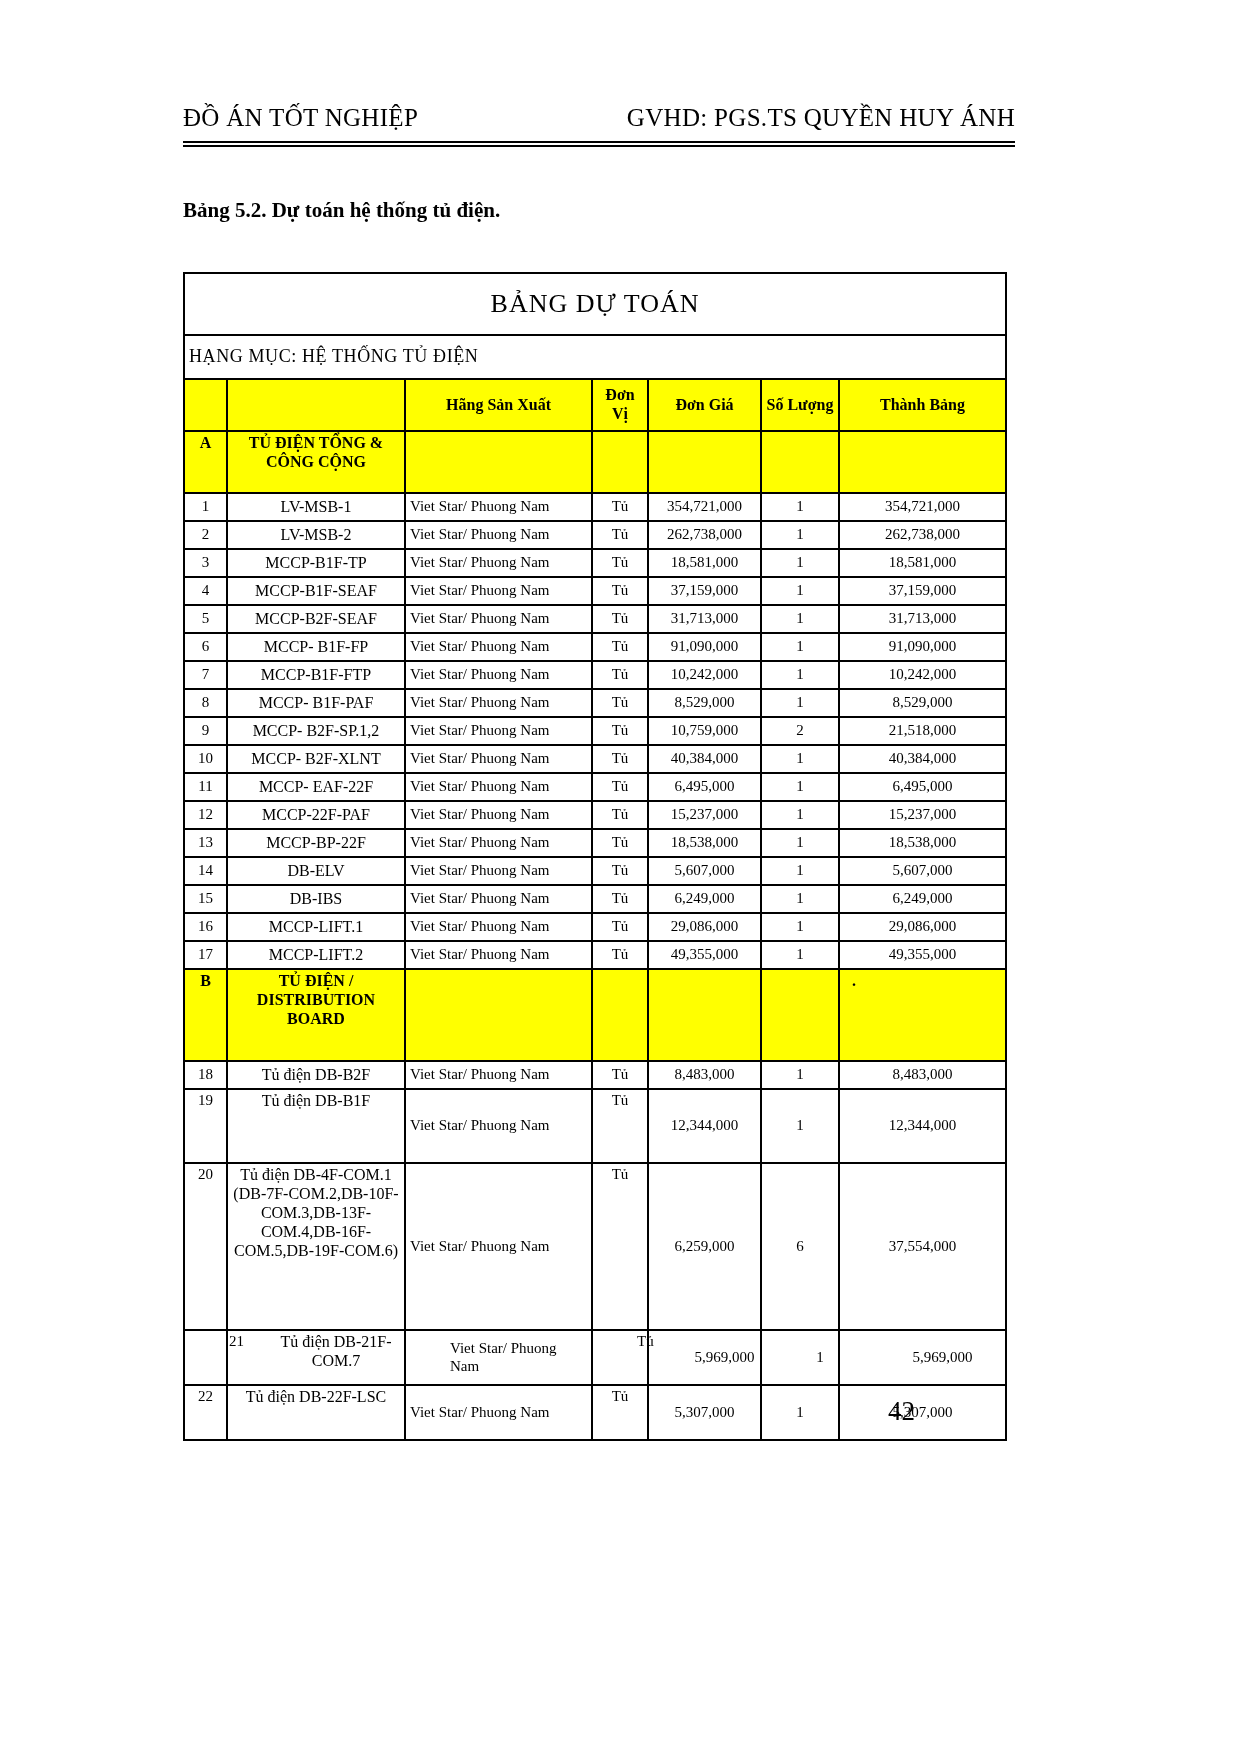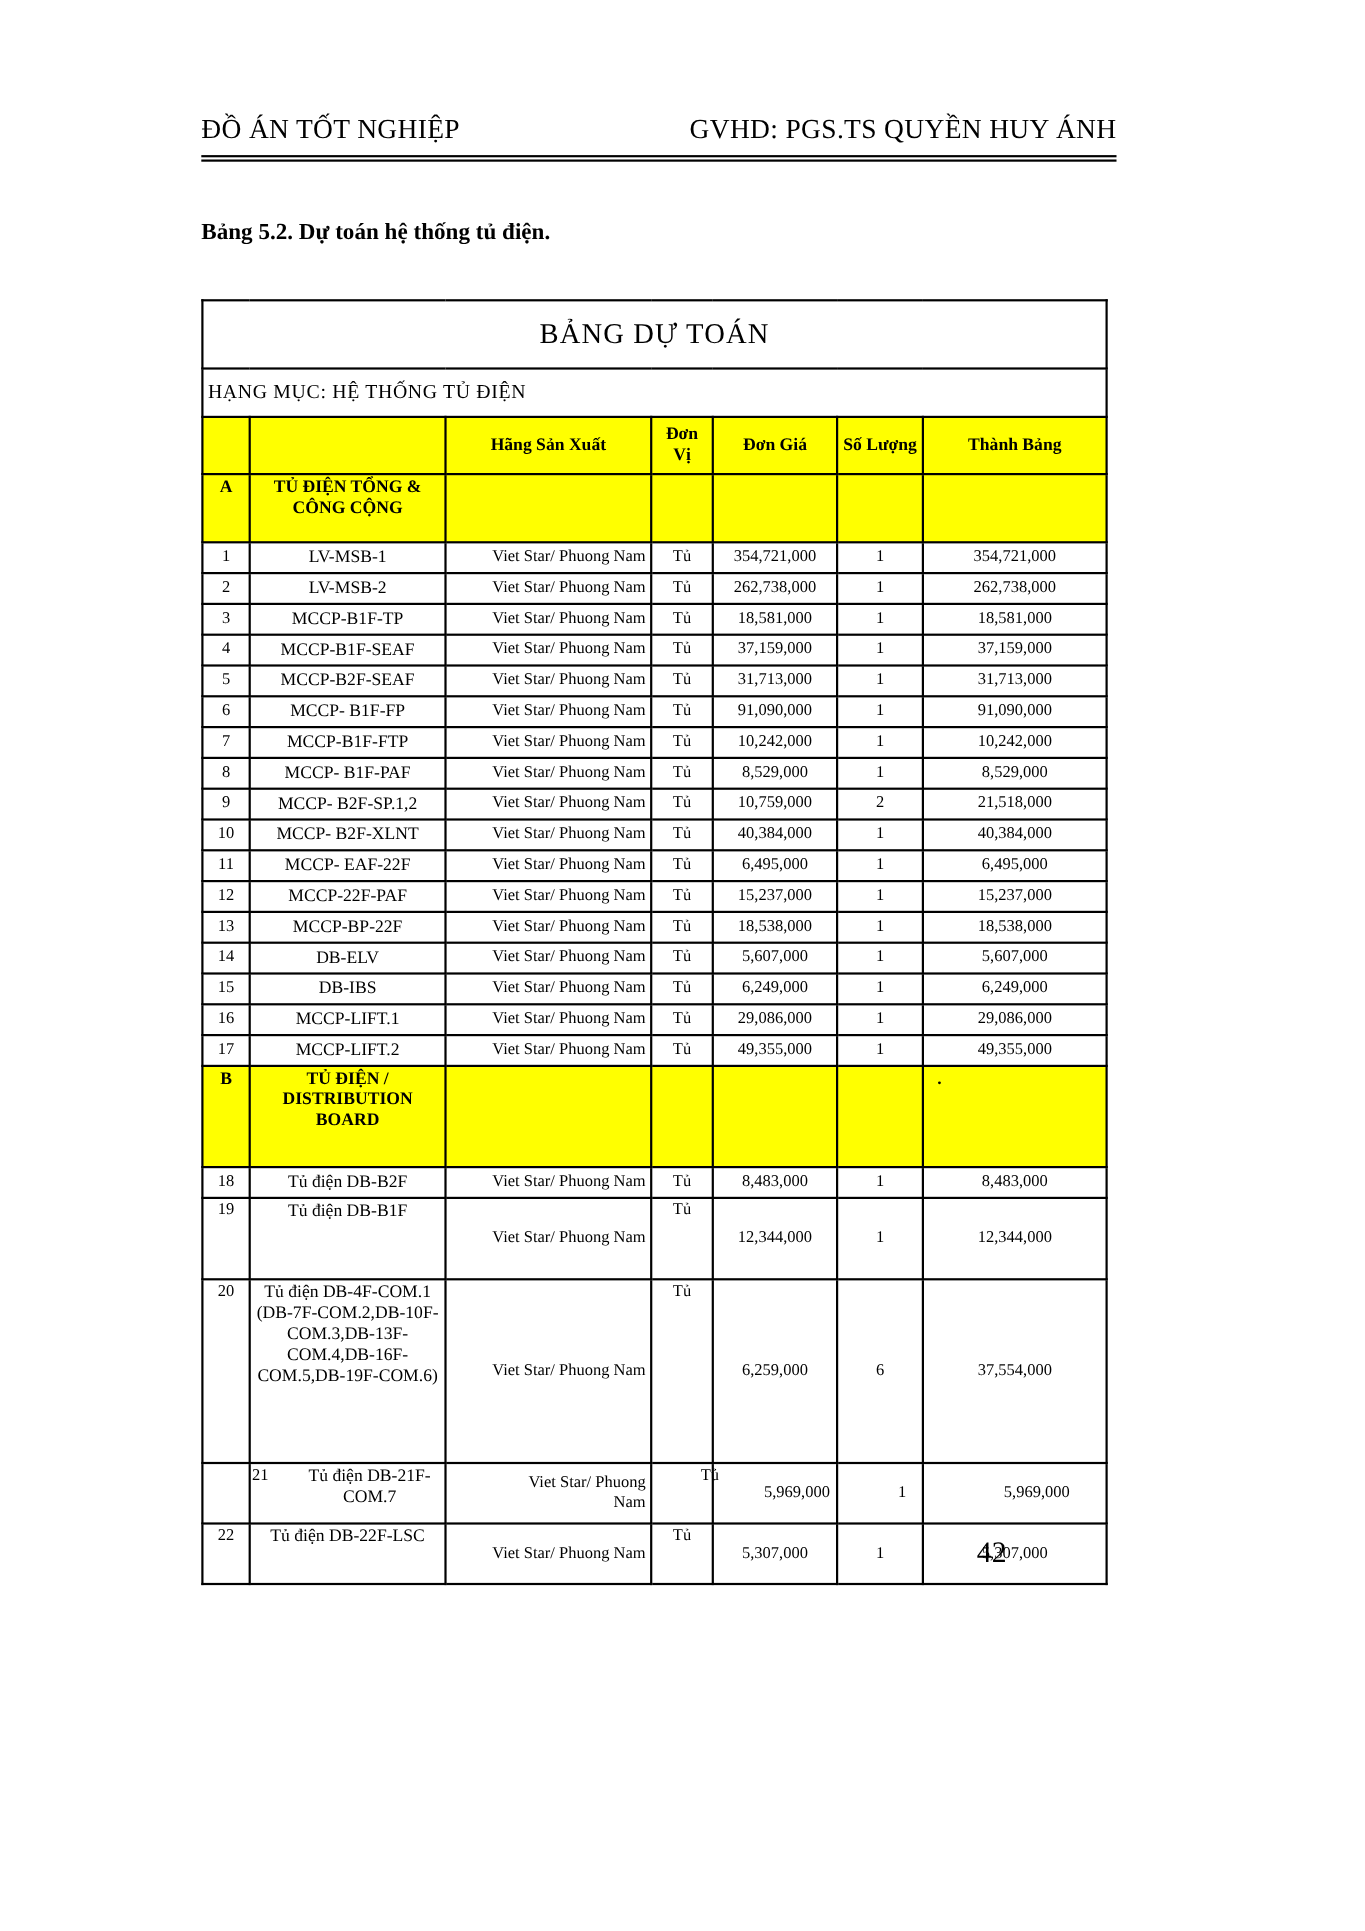--- a/index.html
+++ b/index.html
@@ -112,21 +112,21 @@
   tr.section td {
     background: #ffff00;
     font-weight: bold;
     font-size: 16px;
     vertical-align: top;
   }
   tr.section td.stt { text-align: center; }
 
   td.stt    { text-align: center; font-size: 15px; }
   td.name   { text-align: center;  font-size: 16px; }
-  td.maker  { text-align: right; font-size: 15px; }
+  td.maker  { text-align: left; font-size: 15px; }
   td.unit   { text-align: center; font-size: 15px; }
   td.price  { text-align: center; font-size: 15px; }
   td.qty    { text-align: center; font-size: 15px; }
   td.total  { text-align: center; font-size: 15px; }
 
   tr.data td { height: 28px; }
 
   
   tr.tall td.stt,
   tr.tall td.name,

